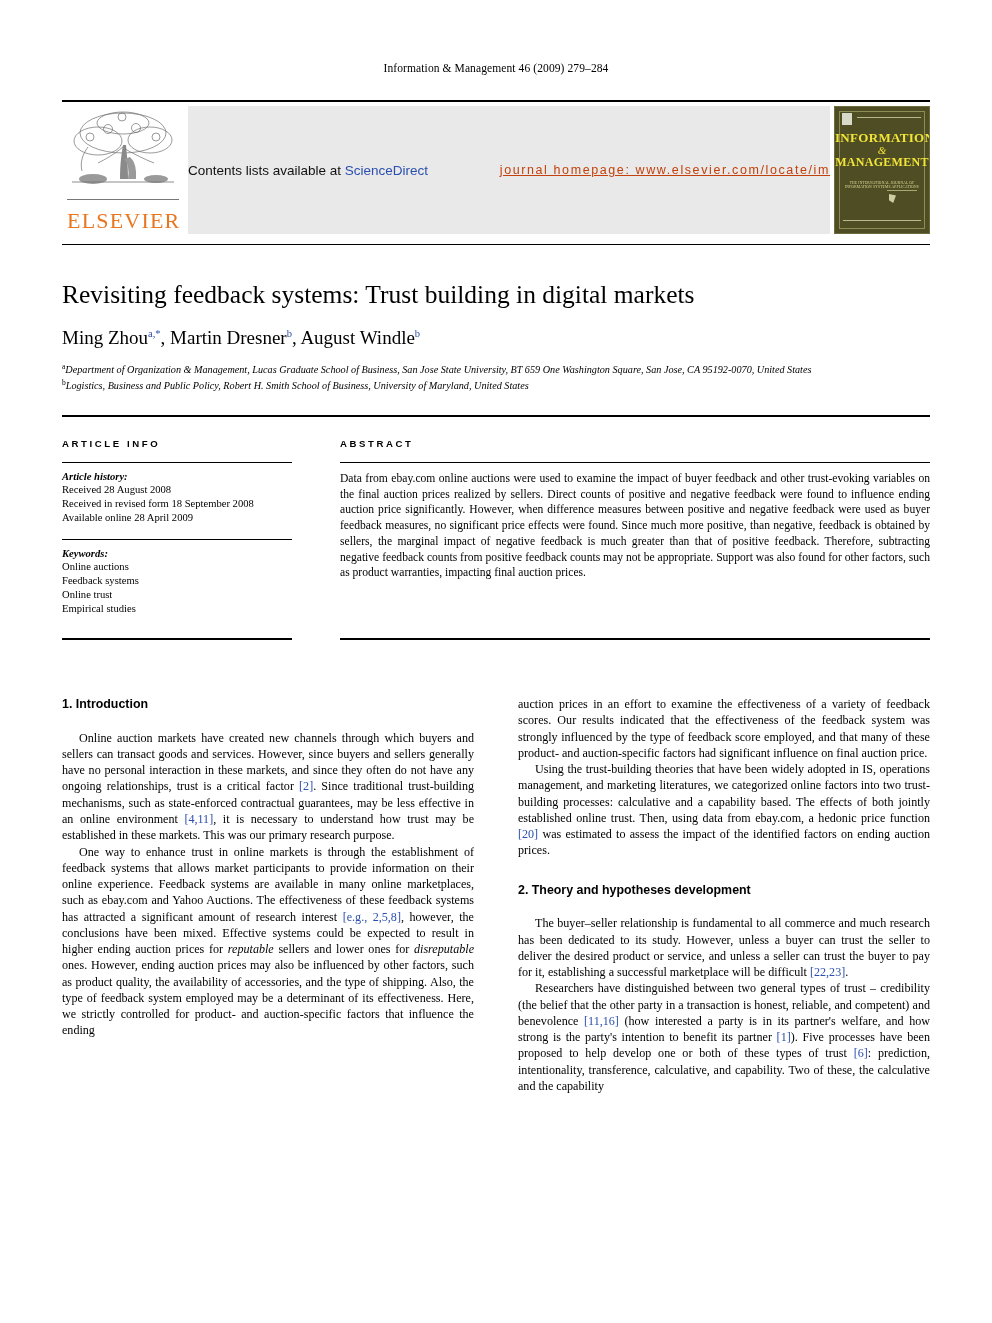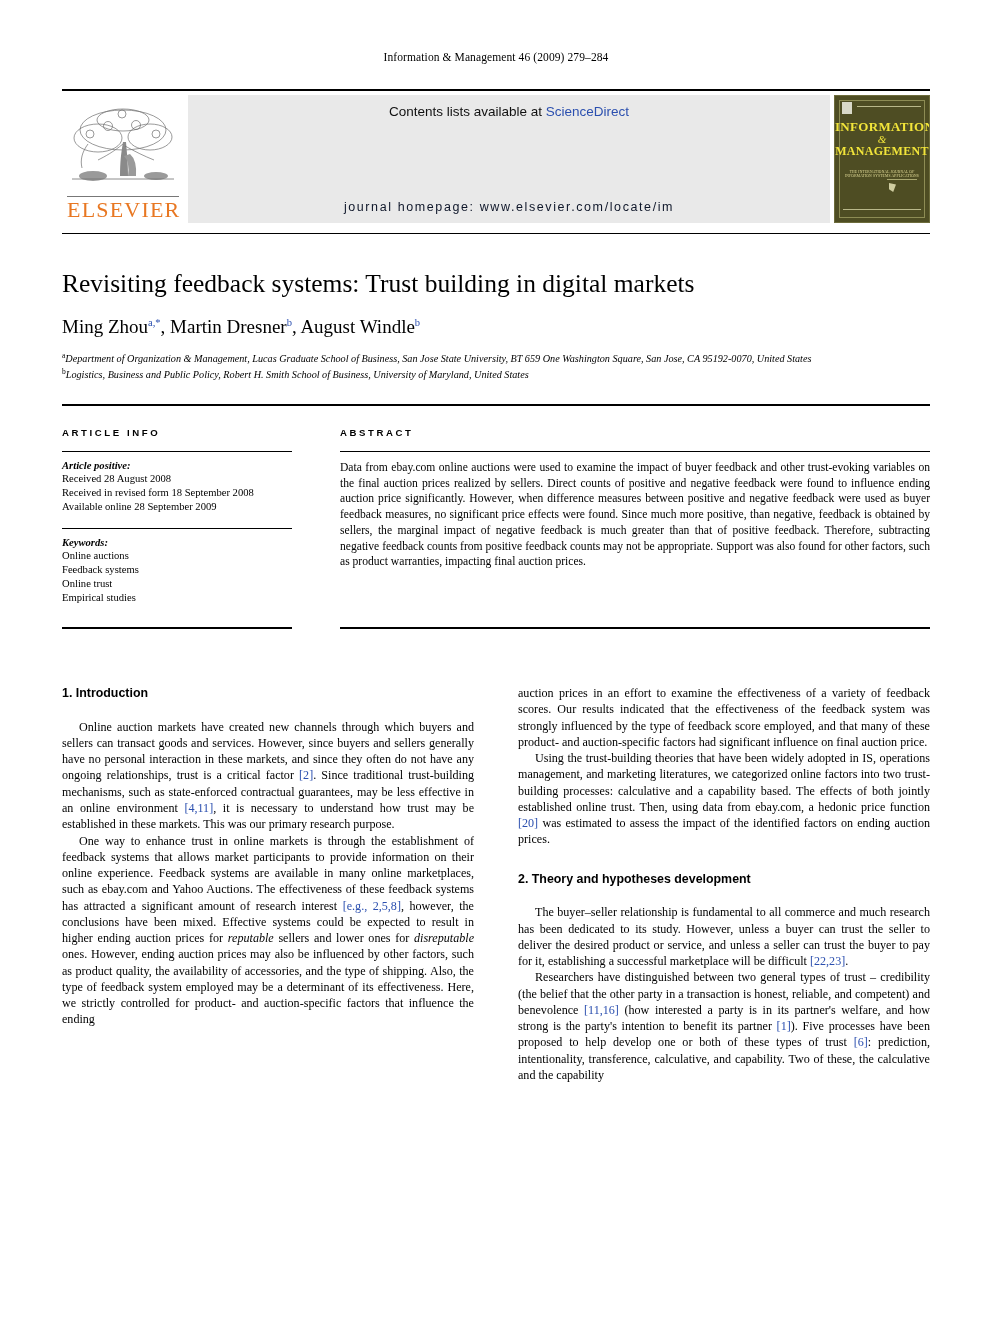--- a/index.html
+++ b/index.html
@@ -9,21 +9,21 @@
     background: #ffffff;
   }
   body {
     font-family: "Liberation Serif", "DejaVu Serif", serif;
     color: #000000;
   }
   .page {
     position: relative;
     width: 992px;
     height: 1107px;
-    margin: 1px auto;
+    margin: 12px auto;
     background: #ffffff;
     overflow: hidden;
     box-sizing: border-box;
   }
 
   
   .running-head {
     position: absolute;
     top: 50px;
     left: 0;
@@ -59,29 +59,28 @@
     height: 92px;
     display: block;
   }
   .elsevier-word {
     font-family: "Liberation Serif", serif;
     font-size: 22px;
     letter-spacing: 1.2px;
     color: #E87722;
     line-height: 1;
     border-top: 1.5px solid #777;
-    padding-top: 2px;
+    padding-top: 10px;
     width: 112px;
     text-align: center;
   }
   .masthead-center {
     flex: 1 1 auto;
     background: #e9e9e9;
     display: flex;
-    flex-direction: column;
     align-items: center;
     justify-content: space-between;
     padding: 9px 0 9px 0;
     margin-left: 4px;
     margin-right: 4px;
   }
   .contents-line {
     font-family: "Liberation Sans", sans-serif;
     font-size: 13.5px;
     color: #111;
@@ -93,21 +92,22 @@
     font-family: "Liberation Serif", serif;
     font-size: 31px;
     color: #111;
     letter-spacing: 0.2px;
     margin: 6px 0 6px 0;
   }
   .homepage-line {
     font-family: "Liberation Sans", sans-serif;
     font-size: 12.5px;
     letter-spacing: 1.6px;
-    color: #0f172a;
+    color: #c2410c;
+    text-decoration: underline;
   }
   .cover-thumb {
     flex: 0 0 96px;
     width: 96px;
     height: 128px;
     align-self: flex-start;
     position: relative;
     background: #4e4d23;
     border: 1px solid #6d6c3c;
     box-sizing: border-box;
@@ -445,24 +445,24 @@
   </div>
 
   <div class="band-rule-top"></div>
 
   <div class="band">
     <div class="band-left">
       <div class="band-head">ARTICLE INFO</div>
       <div class="band-hr"></div>
 
       <div class="meta-group">
-        <p class="meta-label">Article positive:</p>
+        <p class="meta-label">Article history:</p>
         <p class="meta-line">Received 28 August 2008</p>
         <p class="meta-line">Received in revised form 18 September 2008</p>
-        <p class="meta-line">Available online 28 September 2009</p>
+        <p class="meta-line">Available online 28 April 2009</p>
       </div>
 
       <div class="band-hr"></div>
 
       <div class="meta-group">
         <p class="meta-label">Keywords:</p>
         <p class="meta-line">Online auctions</p>
         <p class="meta-line">Feedback systems</p>
         <p class="meta-line">Online trust</p>
         <p class="meta-line">Empirical studies</p>

